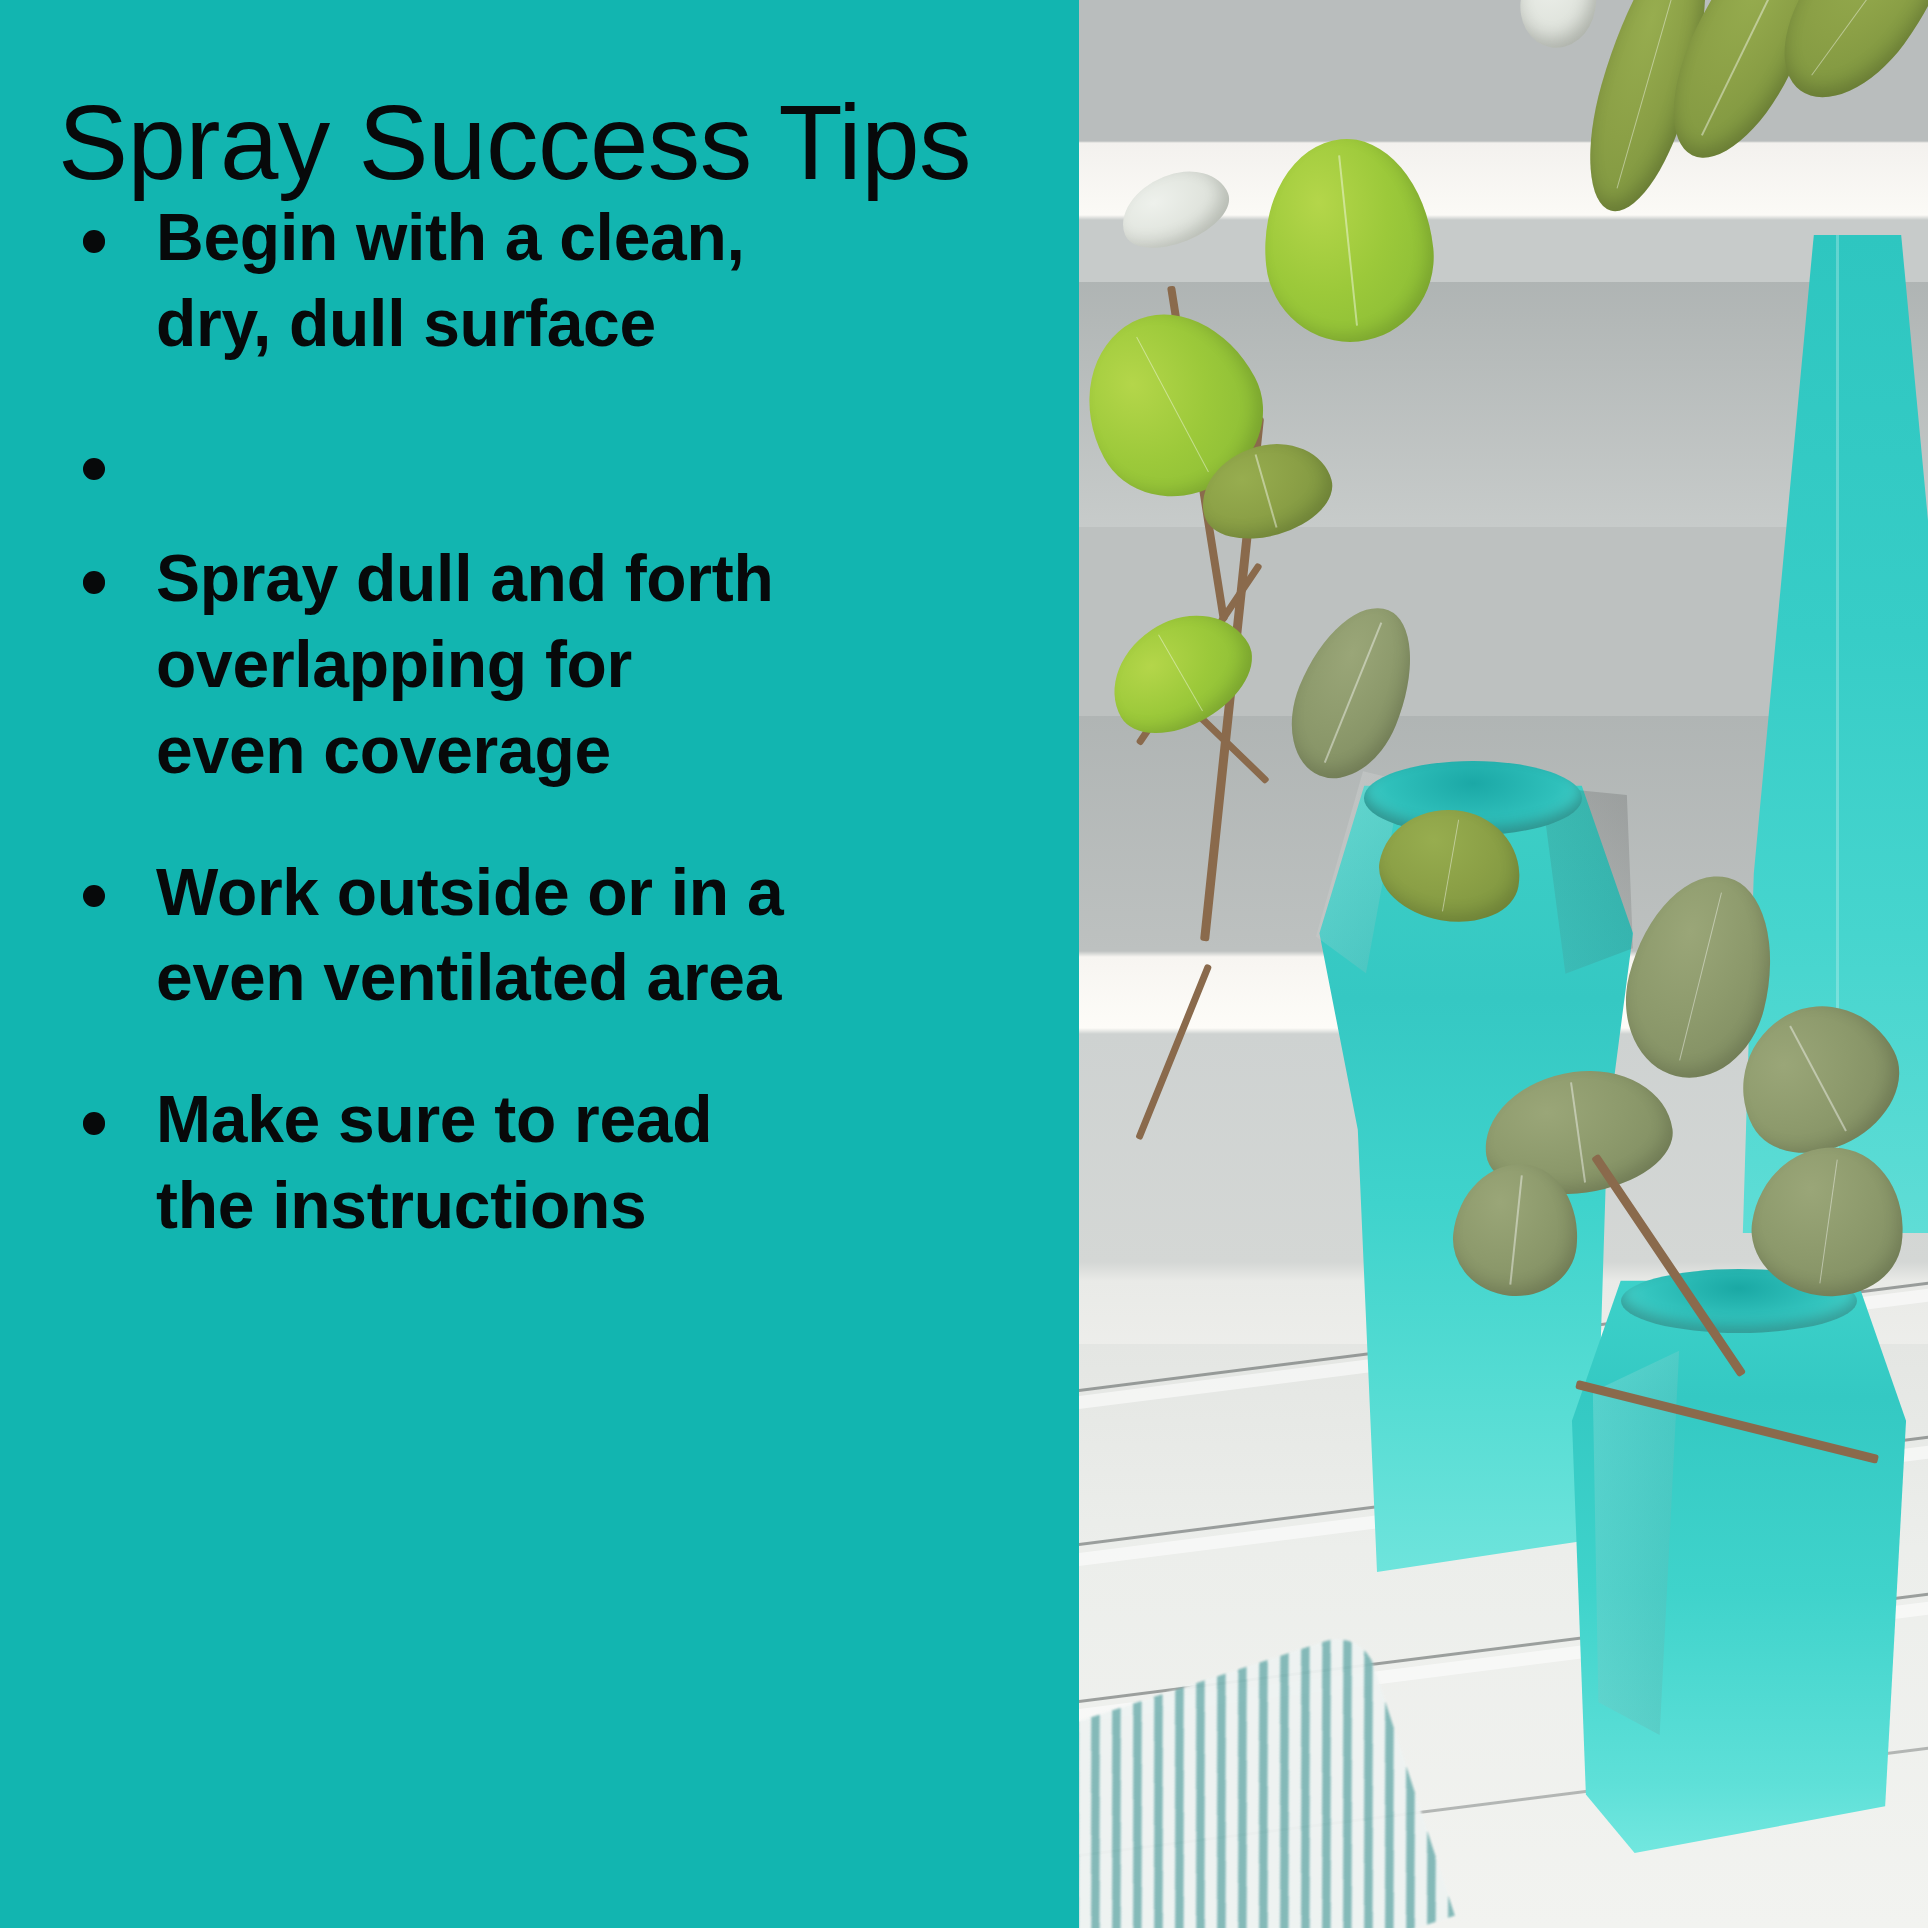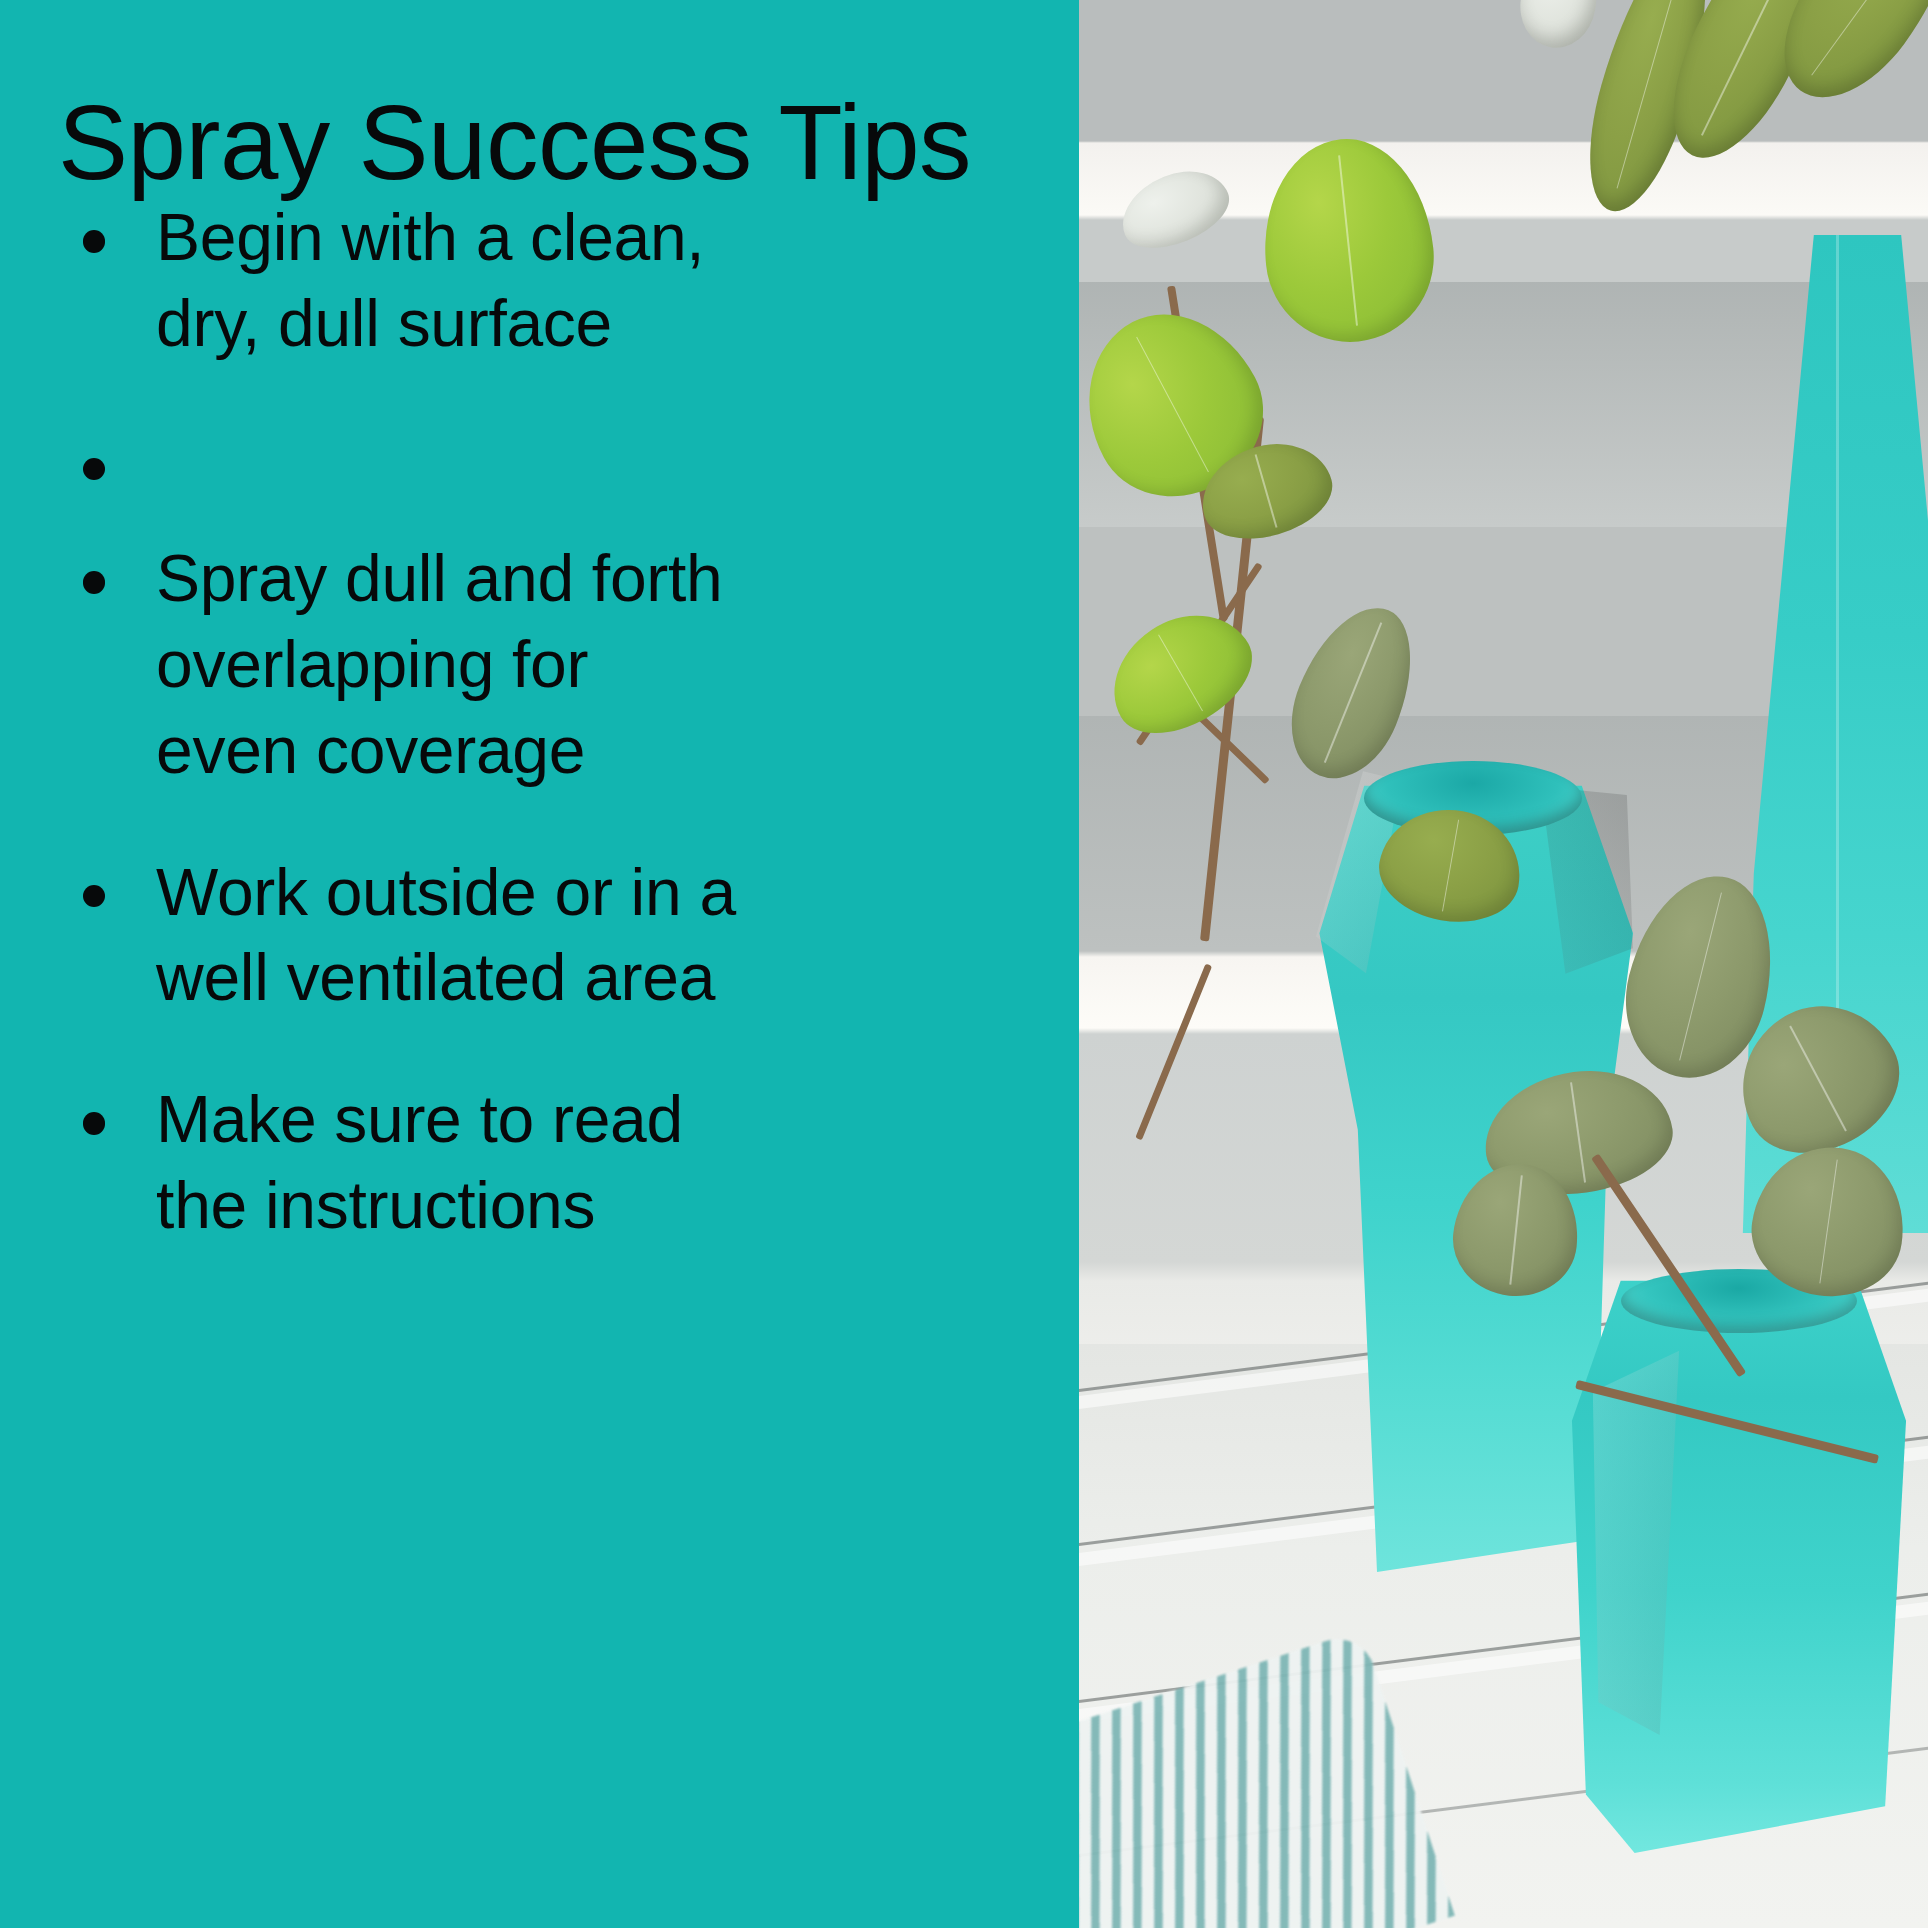--- a/index.html
+++ b/index.html
@@ -54,21 +54,21 @@
     height: 22.6px;
     border-radius: 50%;
     background: #07090a;
     margin-top: 35px;
     margin-right: 51px;
   }
   .tip-text {
     font-size: 66px;
     line-height: 1.30;
     color: #07090a;
-    font-weight: 400;
+    font-weight: 700;
     letter-spacing: -0.3px;
     max-width: 734px;
     white-space: pre-line;
   }
 
   
   .photo-panel {
     position: relative;
     flex: 1 1 auto;
     height: 1928px;
@@ -253,21 +253,21 @@
         <span class="tip-bullet"></span>
         <span class="tip-text">Spray dull and forth
 overlapping for
 even coverage</span>
       </li>
 
 
       <li class="tip-item">
         <span class="tip-bullet"></span>
         <span class="tip-text">Work outside or in a
-well ventilated area</span>
+even ventilated area</span>
       </li>
 
       <li class="tip-item">
         <span class="tip-bullet"></span>
         <span class="tip-text">Make sure to read
 the instructions</span>
       </li>
 
     </ul>
   </section>

